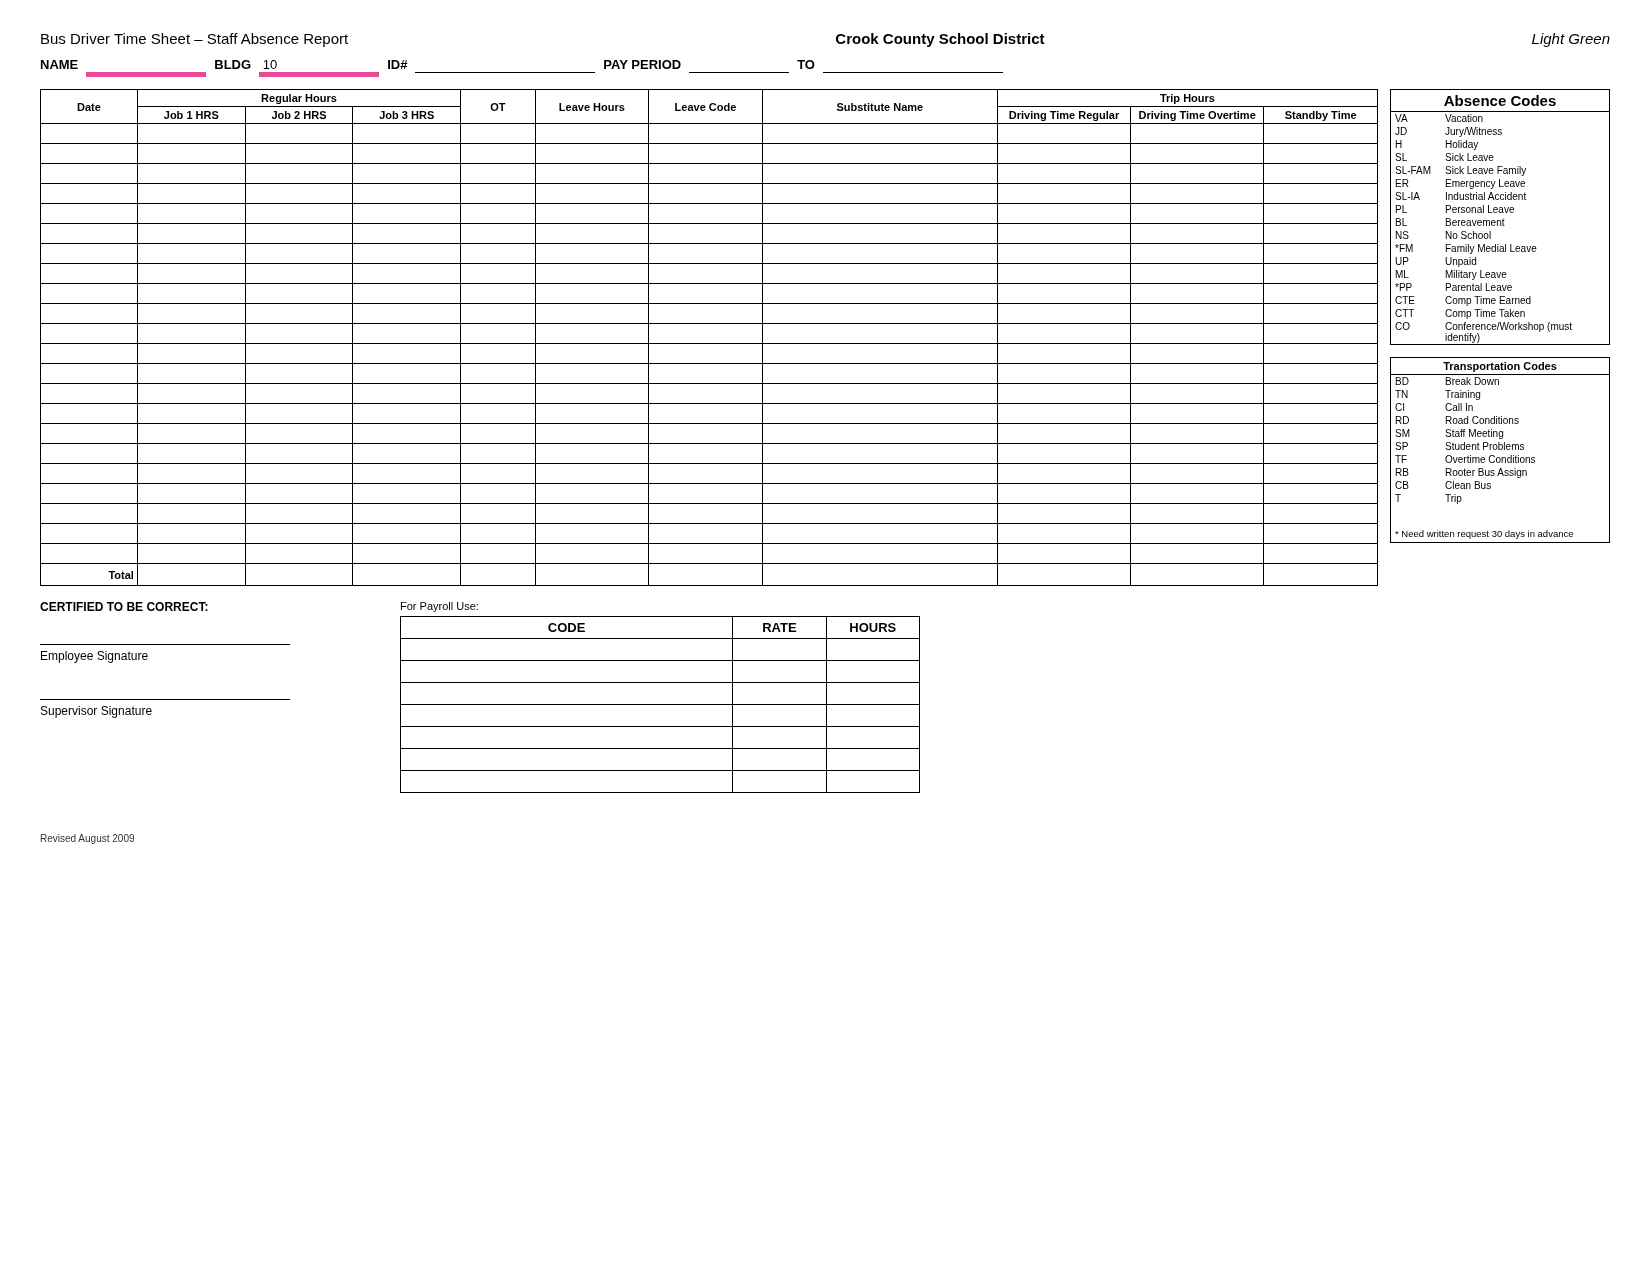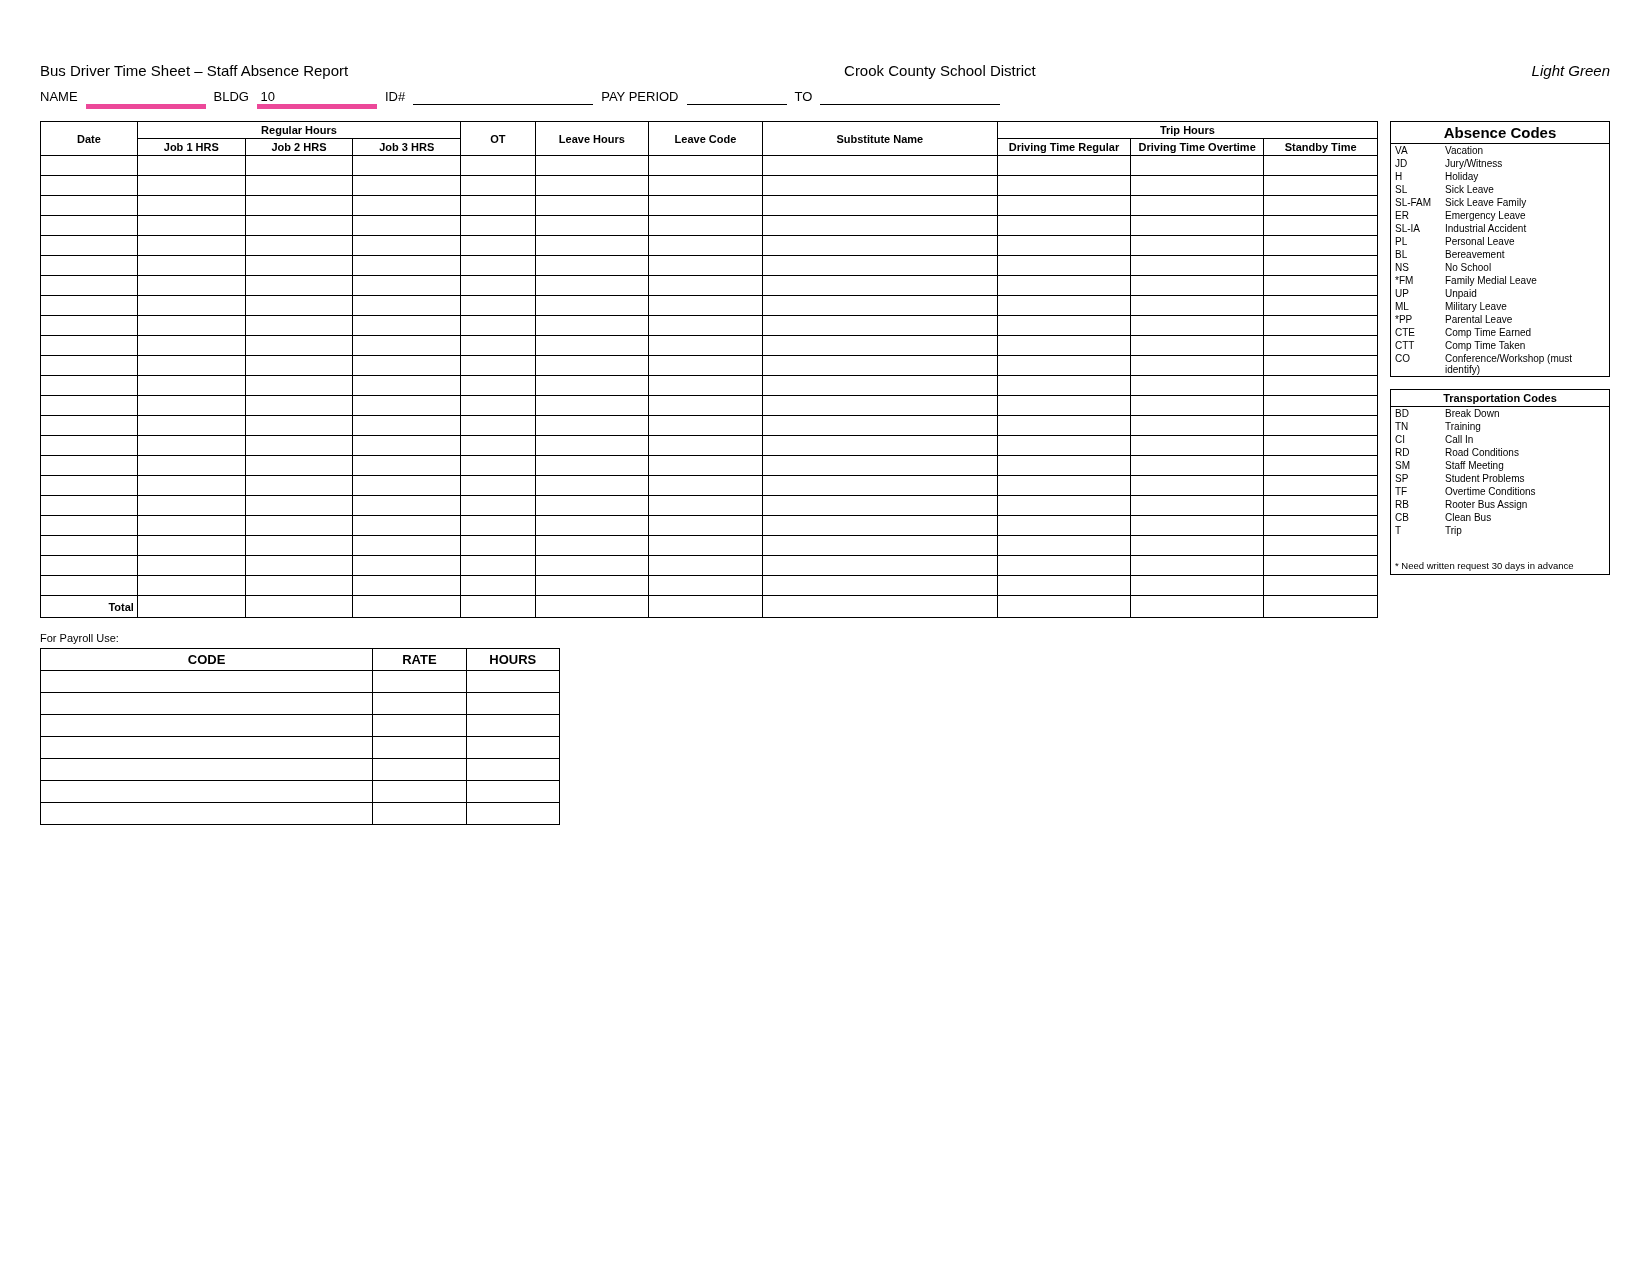--- a/index.html
+++ b/index.html
@@ -12,30 +12,30 @@
       min-height: 1275px;
       padding: 30px 40px;
     }
     .header-row {
       display: flex;
       justify-content: space-between;
       align-items: baseline;
       margin-bottom: 10px;
     }
     .header-title { font-size: 15px; font-weight: normal; }
-    .header-district { font-size: 15px; font-weight: normal; margin-top: 32px; }
+    .header-district { font-size: 15px; font-weight: bold; }
     .header-color { font-size: 15px; font-style: italic; }
     .name-row {
       display: flex;
       align-items: baseline;
       gap: 8px;
       margin-bottom: 12px;
       font-size: 13px;
     }
-    .name-row .label { font-weight: normal; }
+    .name-row .label { font-weight: bold; }
     .name-row .underline {
       border-bottom: 5px solid #ec4899;
       min-width: 120px;
       display: inline-block;
     }
     .name-row .underline-long {
       border-bottom: 1px solid #000;
       min-width: 180px;
       display: inline-block;
     }
@@ -506,20 +506,27 @@
           <td></td>
           <td></td>
           <td></td>
           <td></td>
           <td></td>
         </tr>
       </tfoot>
     </table>
 
     <div class="bottom-section">
+      <div class="certified-section">
+        <div class="certified-label">CERTIFIED TO BE CORRECT:</div>
+        <div class="sig-line"></div>
+        <div class="sig-label">Employee Signature</div>
+        <div class="sig-line"></div>
+        <div class="sig-label">Supervisor Signature</div>
+      </div>
       <div class="payroll-section">
         <div class="payroll-label">For Payroll Use:</div>
         <table class="payroll-table">
           <thead>
             <tr>
               <th class="code-cell">CODE</th>
               <th class="rate-cell">RATE</th>
               <th class="hours-cell">HOURS</th>
             </tr>
           </thead>
@@ -558,20 +565,21 @@
               <tr>
                 <td>&nbsp;</td>
                 <td>&nbsp;</td>
                 <td>&nbsp;</td>
               </tr>
             </tbody>
         </table>
       </div>
     </div>
 
+    <div class="footer-note">Revised August 2009</div>
   </div>
 
   <div class="right-section">
     <div class="codes-box">
       <div class="codes-box-title">Absence Codes</div>
       <table class="codes-table" id="absence-codes-table">
         <tbody>
             <tr>
               <td class="code-abbr">VA</td>
               <td class="code-desc">Vacation</td>

